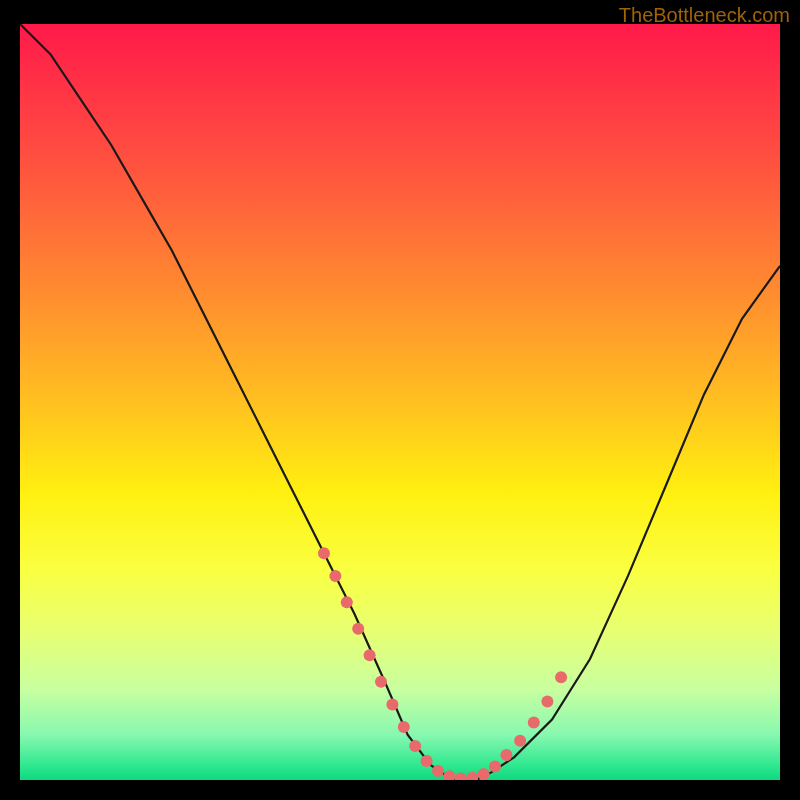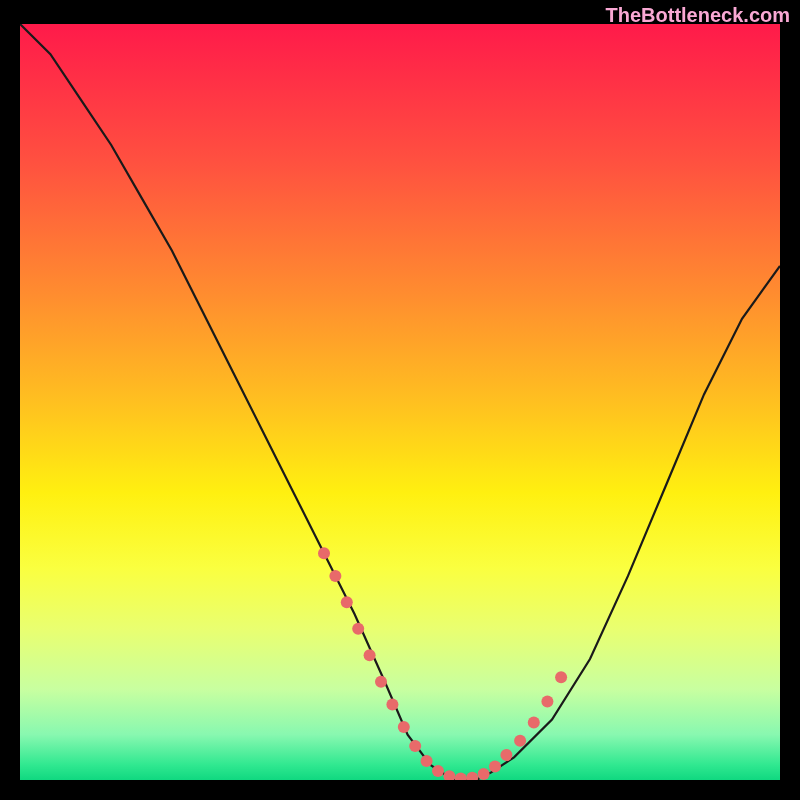--- a/index.html
+++ b/index.html
@@ -8,23 +8,23 @@
     width: 800px;
     height: 800px;
     background: #000;
     position: relative;
     font-family: Arial, Helvetica, sans-serif;
   }
   .watermark {
     position: absolute;
     top: 4px;
     right: 10px;
-    color: #f9a8d4;
+    color: #a16207;
     font-size: 20px;
-    font-weight: 700;
+    font-weight: 400;
     z-index: 10;
     user-select: none;
   }
   .plot-area {
     position: absolute;
     left: 20px;
     top: 24px;
     width: 760px;
     height: 756px;
     background: linear-gradient(

